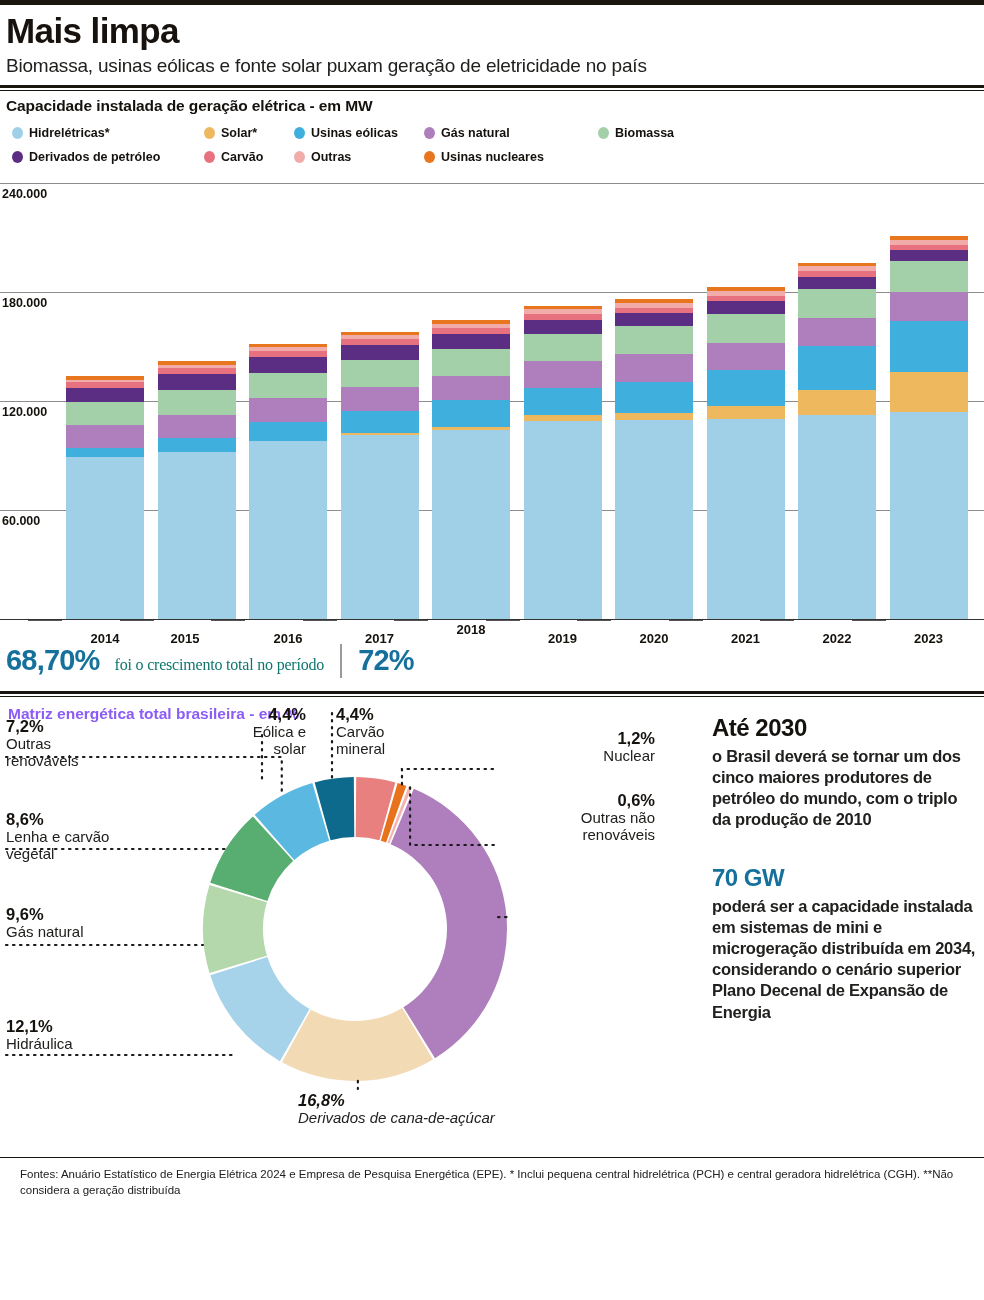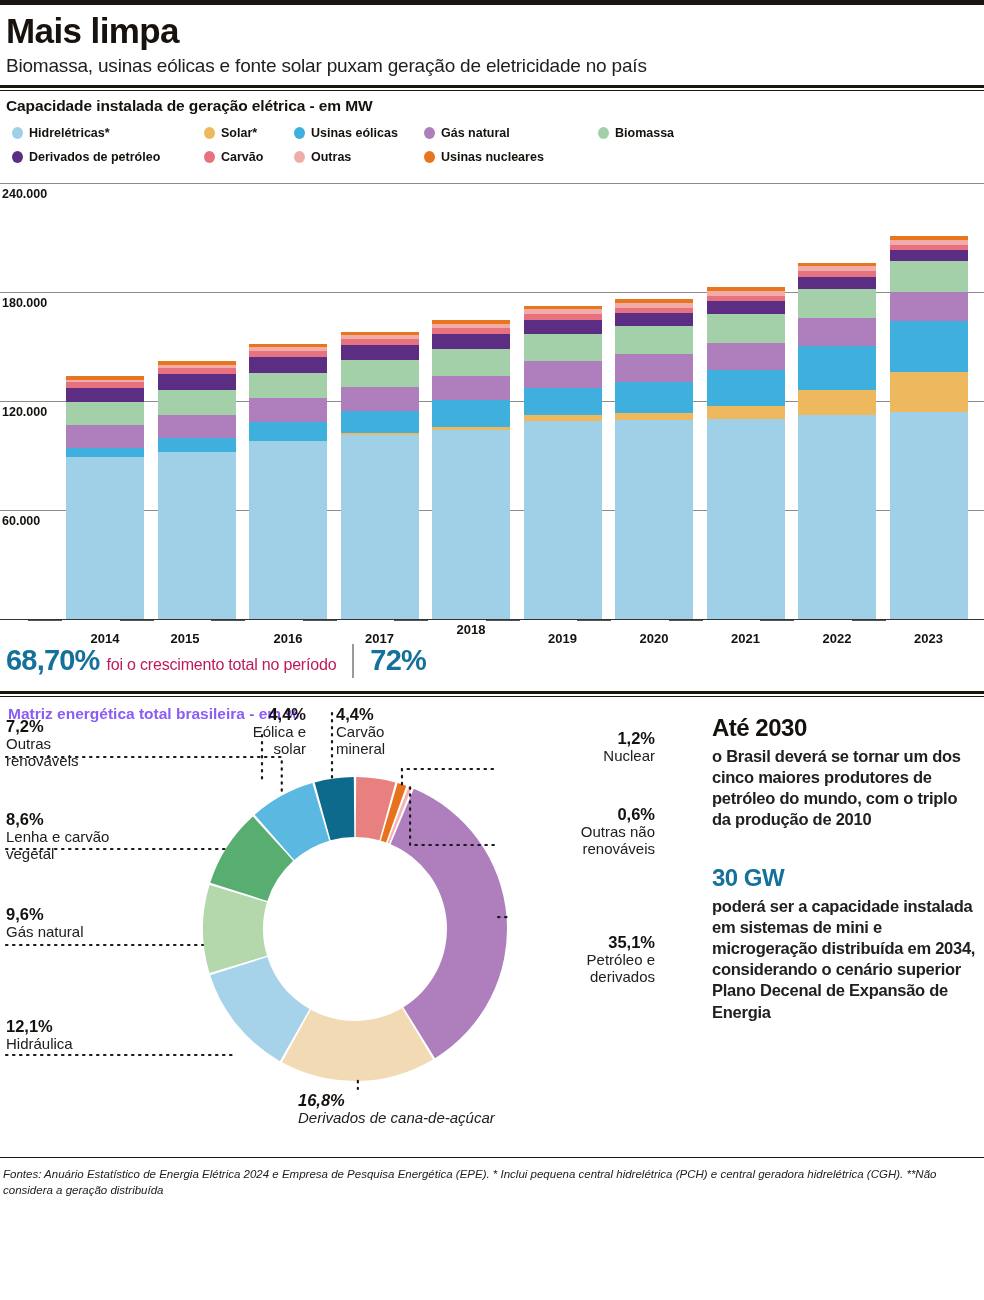--- a/index.html
+++ b/index.html
@@ -55,21 +55,21 @@
 
   .tick-row { position: absolute; left: 0; top: 445px; width: 984px; height: 26px; }
   .tick { position: absolute; font-size: 13px; font-weight: 700; color: #15110d; text-align: center; }
 
   
   .stats {
     display: flex; align-items: baseline; padding: 13px 6px 13px 6px; gap: 0;
   }
   .stat { display: flex; align-items: baseline; }
   .stat-num { font-size: 29px; font-weight: 700; color: #15719c; letter-spacing: -0.8px; }
-  .stat-txt { font-size: 16px; color: #be185d; margin-left: 7px; letter-spacing: -0.2px; }
+  .stat-txt { font-size: 16px; color: #0f766e; margin-left: 15px; letter-spacing: -0.2px; font-family: Liberation Serif, serif; }
   .stat-div { width: 2px; height: 34px; background: #9a9a9a; margin: 0 16px; align-self: center; }
 
   
   .donut-sec { position: relative; width: 984px; height: 460px; }
   .donut-title { font-size: 15.5px; font-weight: 700; color: #8b5cf6; padding: 8px 6px 0 8px; }
   .donut-svg { position: absolute; left: 0; top: 0; }
 
   .dlabel { position: absolute; font-family: "Liberation Sans", sans-serif; }
   .dlabel .pct { font-size: 16.5px; font-weight: 700; color: #15110d; display: block; }
   .dlabel .nm { font-size: 15px; font-weight: 400; color: #20201e; display: block; line-height: 1.13; }
@@ -77,21 +77,21 @@
 
   
   .rcol { position: absolute; left: 712px; top: 18px; width: 264px; }
   .rblock { margin-bottom: 34px; }
   .rtitle { font-size: 24px; font-weight: 700; letter-spacing: -0.5px; line-height: 1.1; }
   .rtitle.dark { color: #15110d; }
   .rtitle.blue { color: #15719c; }
   .rbody { font-size: 16.5px; font-weight: 600; color: #20201e; line-height: 1.28; margin-top: 5px; letter-spacing: -0.25px; }
 
   
-  .footer { padding: 8px 6px 0 3px; font-style: italic; }
+  .footer { padding: 8px 6px 0 20px; }
   .source { font-size: 11.5px; color: #20201e; line-height: 1.42; }
 </style>
 </head>
 <body>
 
 <div class="page">
 
   <div class="rule-thick"></div>
   <div class="header">
     <div class="headline">Mais limpa</div>
@@ -366,36 +366,32 @@
     </div>
     <div class="dlabel" style="left:336px; top:8px; width:110px;">
       <span class="pct">4,4%</span>
       <span class="nm">Carvão<br>mineral</span>
     </div>
 
     <div class="dlabel right-al" style="left:500px; top:32px; width:155px;">
       <span class="pct">1,2%</span>
       <span class="nm">Nuclear</span>
     </div>
-    <div class="dlabel right-al" style="left:500px; top:108px; width:155px;text-align:right;">
+    <div class="dlabel right-al" style="left:500px; top:94px; width:155px;text-align:right;">
       <span class="pct">0,6%</span>
       <span class="nm">Outras não<br>renováveis</span>
-    </div>
-    <div class="dlabel right-al" style="left:500px; top:236px; width:155px;">
-      <span class="pct">35,1%</span>
-      <span class="nm">Petróleo e<br>derivados</span>
     </div>
 
     <div class="rcol">
       <div class="rblock">
         <div class="rtitle dark">Até 2030</div>
         <div class="rbody">o Brasil deverá se tornar um dos cinco maiores produtores de petróleo do mundo, com o triplo da produção de 2010</div>
       </div>
       <div class="rblock">
-        <div class="rtitle blue">30 GW</div>
+        <div class="rtitle blue">70 GW</div>
         <div class="rbody">poderá ser a capacidade instalada em sistemas de mini e microgeração distribuída em 2034, considerando o cenário superior Plano Decenal de Expansão de Energia</div>
       </div>
     </div>
   </div>
 
   <div class="rule-thin"></div>
   <div class="footer">
     <div class="source">Fontes: Anuário Estatístico de Energia Elétrica 2024 e Empresa de Pesquisa Energética (EPE). * Inclui pequena central hidrelétrica (PCH) e central geradora hidrelétrica (CGH). **Não considera a geração distribuída</div>
   </div>
 

